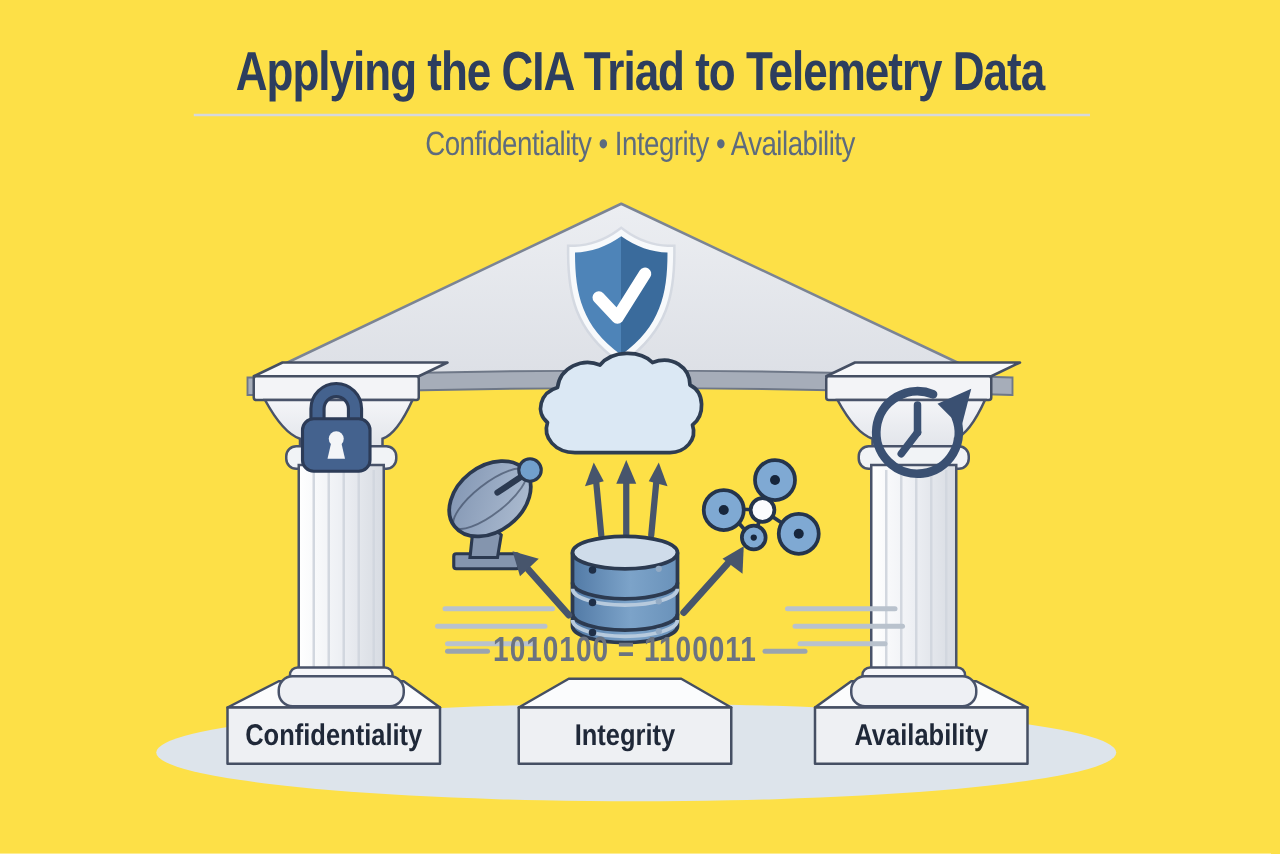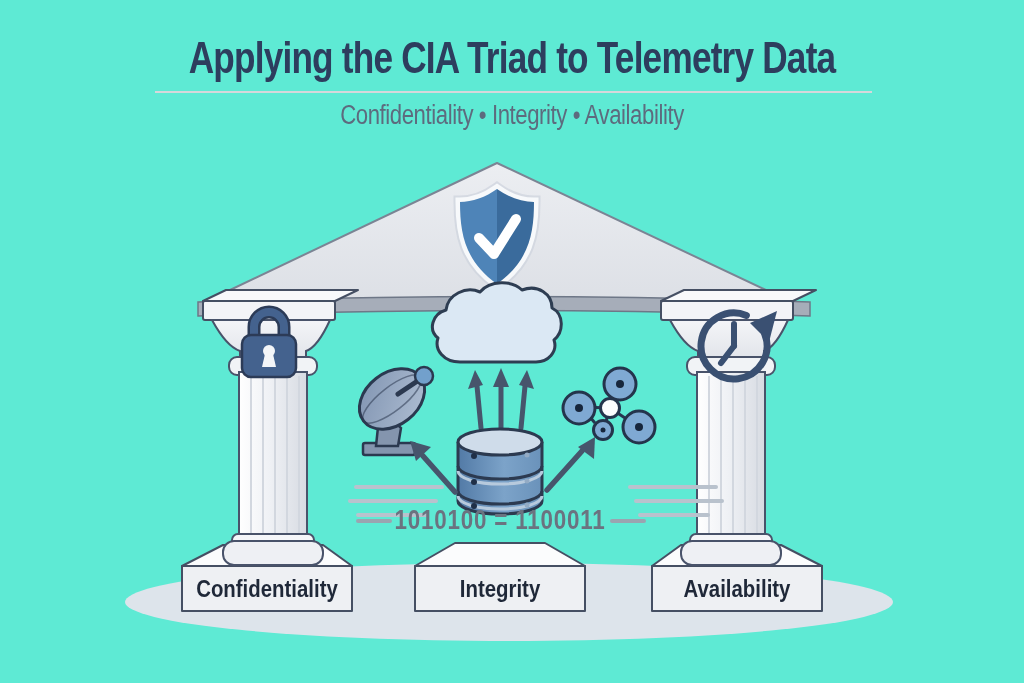--- a/index.html
+++ b/index.html
@@ -1,17 +1,17 @@
 <!DOCTYPE html>
 <html><head>
 <meta charset="utf-8">
 <style>
   html,body{margin:0;padding:0;background:#ffffff;}
   .stage{
-    position:relative;width:1024px;height:683px;background:#5eead4;overflow:hidden;
+    position:relative;width:1024px;height:683px;background:#fde047;overflow:hidden;
     font-family:"Liberation Sans",sans-serif;
   }
   .title{
     position:absolute;top:32px;left:0;width:100%;text-align:center;
     font-size:44px;line-height:52px;font-weight:bold;color:#2d3e5e;
     letter-spacing:-1px;transform:scaleX(0.80);
   }
   .divider{
     position:absolute;top:91px;left:155px;width:717px;height:2px;background:#d6d8db;
   }

